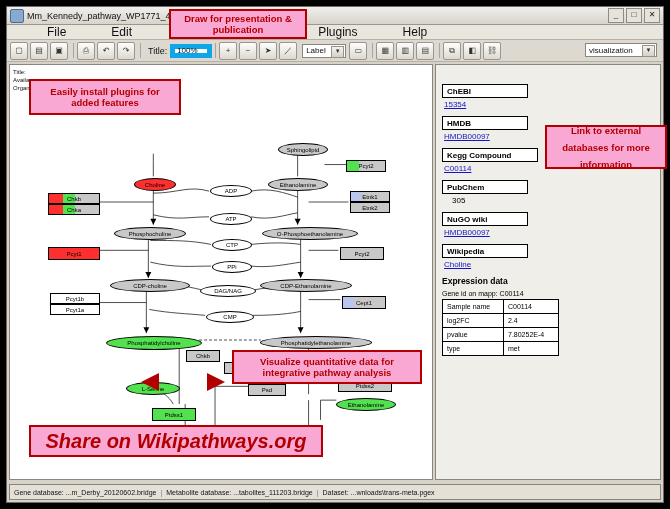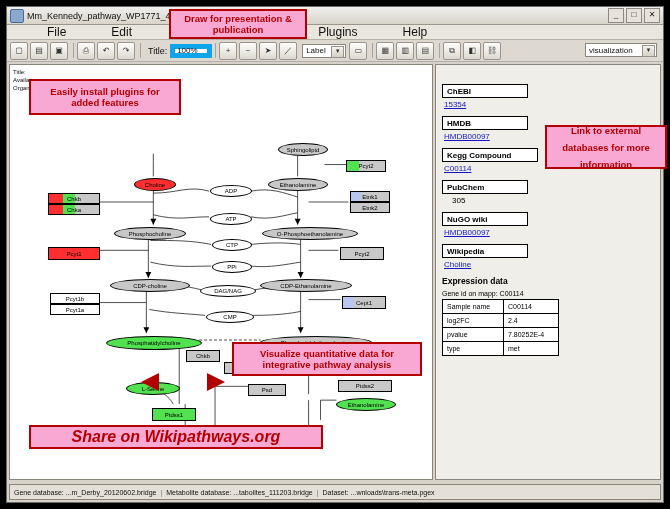--- a/index.html
+++ b/index.html
@@ -98,22 +98,22 @@
     display:flex;align-items:center;font-size:7px;color:#111;padding-left:4px;gap:4px;
   }
   .sbsep{color:#777;}
   
   .ann{position:absolute;background:#f9a8d4;border:2px solid #b20000;
        color:#b20000;font-weight:bold;text-align:center;
        display:flex;align-items:center;justify-content:center;box-sizing:border-box;}
   .ann-top{left:162px;top:2px;width:138px;height:30px;font-size:9.5px;line-height:11px;padding:0 4px;z-index:20;}
   .ann-plugins{left:22px;top:72px;width:152px;height:36px;font-size:9.5px;line-height:11px;padding:0 5px;z-index:20;}
   .ann-link{left:538px;top:118px;width:122px;height:44px;font-size:9.5px;line-height:17px;padding:0 4px;z-index:20;}
-  .ann-vis{left:225px;top:335px;width:190px;height:34px;font-size:9.5px;line-height:11px;padding:0 4px;z-index:20;}
-  .ann-share{left:22px;top:418px;width:294px;height:24px;font-size:16px;font-style:italic;z-index:20;}
+  .ann-vis{left:225px;top:343px;width:190px;height:34px;font-size:9.5px;line-height:11px;padding:0 4px;z-index:20;}
+  .ann-share{left:22px;top:418px;width:294px;height:32px;font-size:20px;font-style:italic;z-index:20;}
   .ann-arrow{position:absolute;z-index:21;}
 </style>
 </head>
 <body>
 
 <div class="app">
 
   <div class="titlebar">
     <div class="tico"></div>
     <div class="ttext">Mm_Kennedy_pathway_WP1771_45176.gpml</div>

